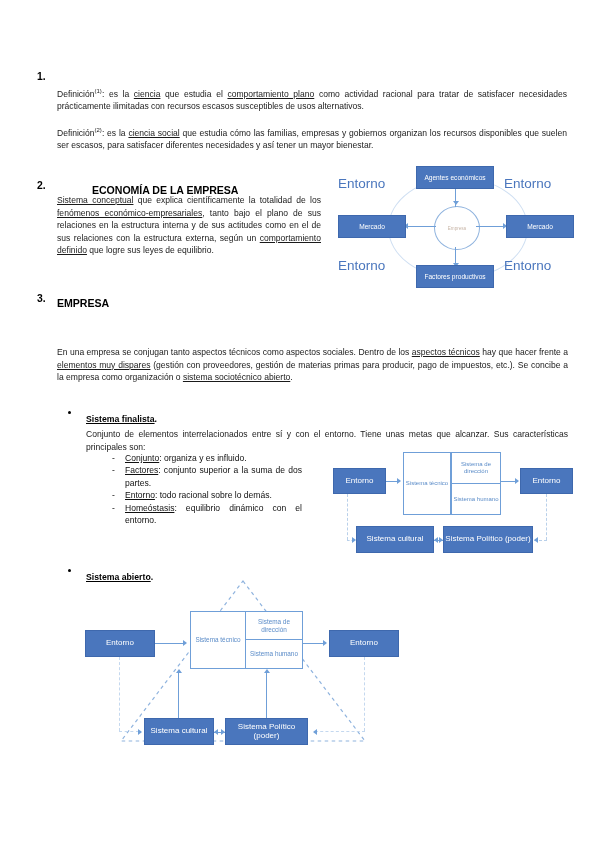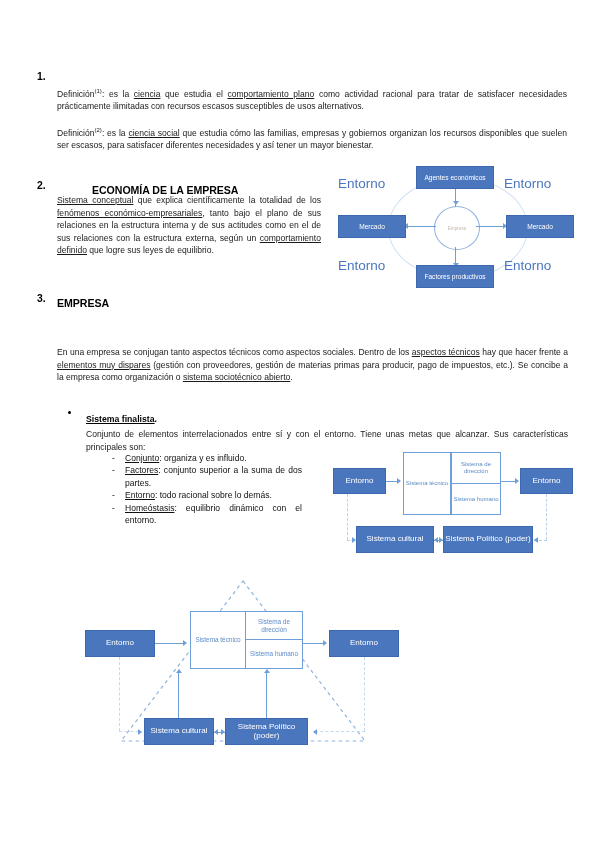--- a/index.html
+++ b/index.html
@@ -192,20 +192,24 @@
 
     <div style="position:absolute;left:213px;top:42px;width:1px;height:46px;border-left:1px dashed #b9d0ea;"></div>
     <div style="position:absolute;left:201px;top:87.5px;width:13px;height:1px;border-top:1px dashed #b9d0ea;"></div>
     <div class="arw arw-l" style="left:201px;top:85px;"></div>
 
     <div class="ln lnh" style="left:101px;top:87.5px;width:9px;"></div>
     <div class="arw arw-l" style="left:101px;top:84.8px;"></div>
     <div class="arw arw-r" style="left:105.5px;top:84.8px;"></div>
   </div>
 
+  <div class="bullet-row" style="left:68px;top:566px;width:240px;">
+    <span class="bdot"></span>
+    <span class="bhead u" style="margin-left:18px;">Sistema abierto</span><span class="bhead">.</span>
+  </div>
 
   <div class="diag" style="left:85px;top:578px;width:420px;height:190px;">
 
     <svg class="tri" style="left:0;top:0;" width="420" height="190">
       <polygon points="158,3 280,163 36,163" fill="none" stroke="#8fb3de" stroke-width="1.2" stroke-dasharray="3.5,3.5"></polygon>
     </svg>
 
     <div class="bx" style="left:0px;top:52px;width:70px;height:27px;font-size:8px;">
       <span>Entorno</span>
     </div>

